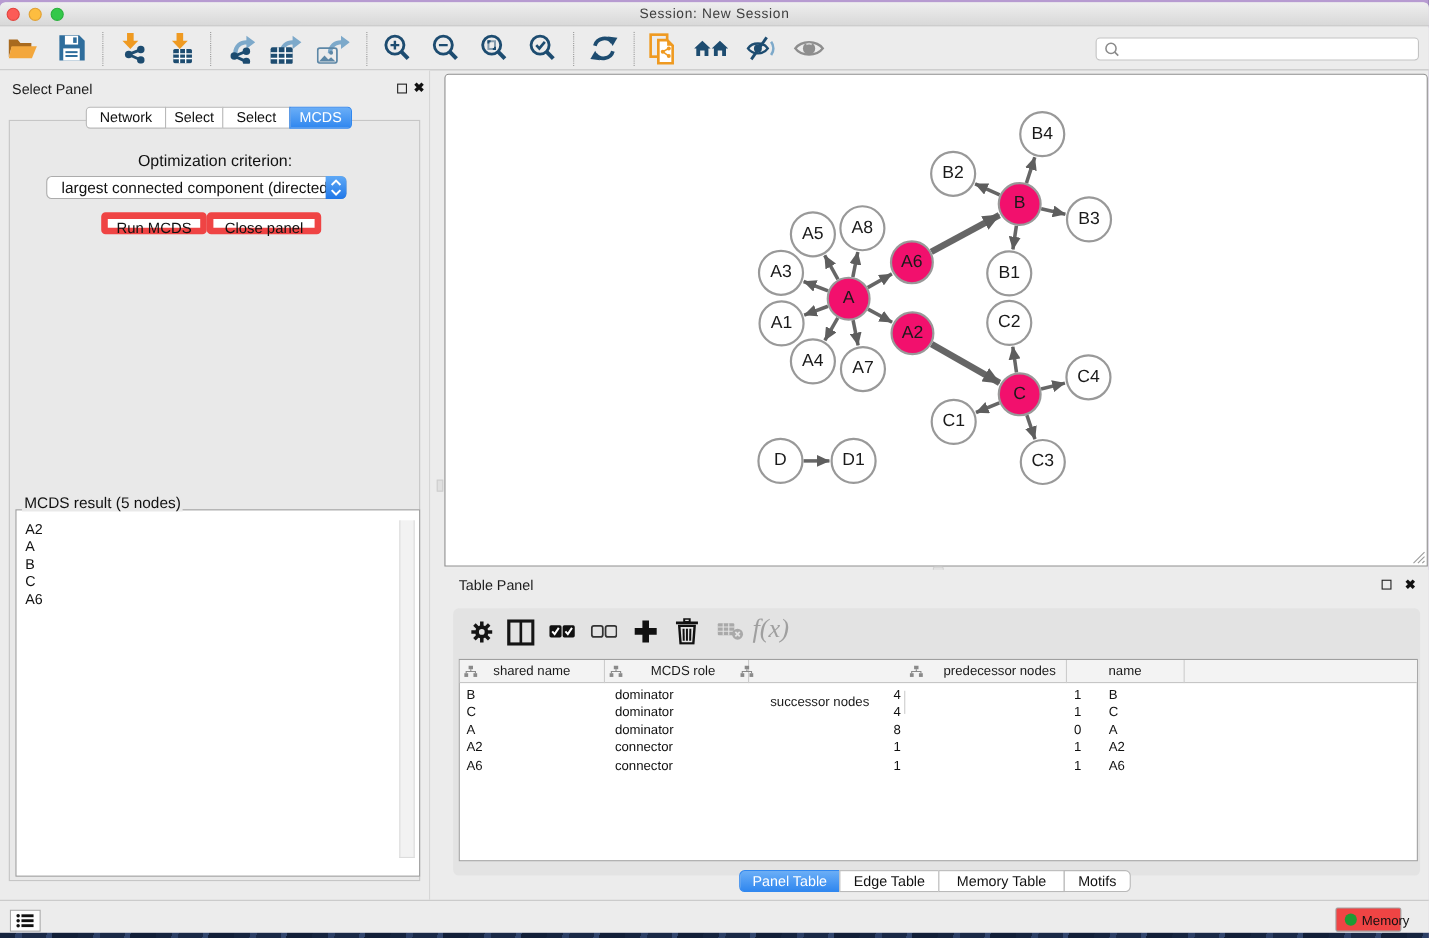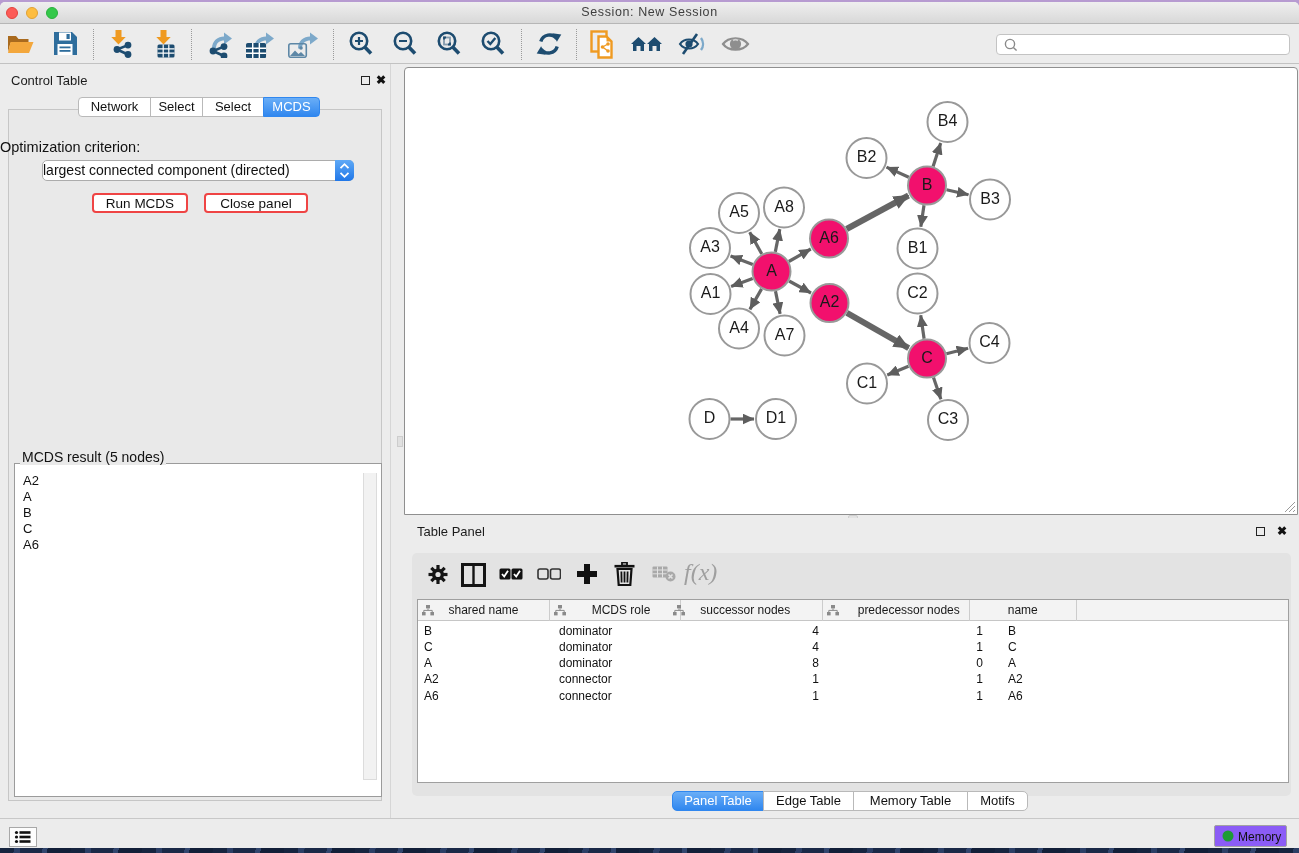--- a/index.html
+++ b/index.html
@@ -24,24 +24,24 @@
 #searchbox { position:absolute; left:996px; top:9px; width:294px; height:21px; background:#fff; border:1px solid #c3c3c3; border-radius:4px; }
 
 #cp { position:absolute; left:0; top:62px; width:391px; height:754px; background:#ececec; border-right:1px solid #d6d6d6; }
 #cp .hdr { position:absolute; left:11px; top:9px; font-size:13px; color:#1c1c1c; }
 .fico { position:absolute; width:9px; height:9px; border:1.5px solid #222; }
 .xico { position:absolute; font-size:12px; font-weight:bold; color:#111; }
 #cpinner { position:absolute; left:8px; top:45px; width:374px; height:692px; background:#e9e9e9; border:1px solid #c6c6c6; }
 .tabrow { position:absolute; height:20px; }
 .tab { position:absolute; top:0; height:20px; background:#fff; border:1px solid #b9b9b9; font-size:13px; color:#111; text-align:center; line-height:18px; }
 .tab.sel { background:linear-gradient(#6aaef7,#3087ef); color:#fff; border-color:#3087ef; }
-#optlab { position:absolute; left:0; top:75px; width:391px; font-size:14.5px; color:#111; }
-#dropdown { position:absolute; left:42px; top:96px; width:312px; height:21px; background:#fff; border:1px solid #acacac; border-radius:5px; font-size:14px; color:#111; line-height:19px; }
+#optlab { position:absolute; left:0; top:75px; width:391px; text-align:center; font-size:14.5px; color:#111; }
+#dropdown { position:absolute; left:42px; top:96px; width:273px; height:21px; background:#fff; border:1px solid #acacac; border-radius:5px; font-size:14px; color:#111; line-height:19px; padding-left:13px; }
 #dropstep { position:absolute; right:-1px; top:-1px; width:19px; height:21px; border-radius:0 5px 5px 0; background:linear-gradient(#5fa9f6,#2077e8); }
-.btn { position:absolute; top:129px; height:20px; background:#fff; border:2px solid #ef4444; border-radius:4px; font-size:13.5px; color:#111; text-align:center; line-height:18px; }
+.btn { position:absolute; top:129px; height:20px; background:#fff; border:6px solid #ef4444; border-radius:4px; font-size:13.5px; color:#111; text-align:center; line-height:18px; }
 #fieldset { position:absolute; left:14px; top:399px; width:368px; height:334px; border:1px solid #9b9b9b; background:#fff; }
 #fieldlab { position:absolute; left:20px; top:385px; font-size:14px; color:#111; background:#e9e9e9; padding:0 2px; }
 #mcdslist { position:absolute; left:19px; top:409px; width:366px; height:332px; font-size:13px; color:#111; }
 #mcdslist div { height:16px; line-height:16px; padding-left:4px; }
 #mcdscroll { position:absolute; left:363px; top:409px; width:14px; height:307px; background:#f2f2f2; border:1px solid #dcdcdc; border-top:none;}
 
 #nw { position:absolute; left:404px; top:65px; width:894px; height:448px; background:#fff; border:1px solid #8f8f8f; border-radius:4px 4px 0 0; }
 #nwtitle { position:absolute; left:0; top:0; width:100%; height:20px; background:linear-gradient(#f0f0f0,#d3d3d3); border-bottom:1px solid #a8a8a8; border-radius:4px 4px 0 0; }
 #nwtitle .t1 { left:7px; top:3px; background:#fc5b57; border:1px solid #e2443e; }
 #nwtitle .t2 { left:27px; top:3px; background:#fdbd40; border:1px solid #e0a135; }
@@ -52,21 +52,21 @@
 #tpbox { position:absolute; left:7px; top:35px; width:879px; height:243px; background:#e3e3e3; border-radius:5px; }
 #tbl { position:absolute; left:12px; top:81px; width:872px; height:184px; background:#fff; border:1px solid #9f9f9f; }
 #thead { position:absolute; left:0; top:0; width:870px; height:21px; background:#f3f3f3; border-bottom:1px solid #c6c6c6; }
 .hcell { position:absolute; top:0; height:21px; border-right:1px solid #cccccc; font-size:12px; color:#1a1a1a; text-align:center; line-height:21px; }
 .trow { position:absolute; font-size:12px; color:#111; height:16px; line-height:16px; }
 .num { text-align:right; }
 #tabs2 { position:absolute; left:267px; top:273px; height:21px; }
 
 #status { position:absolute; left:0; top:816px; width:1299px; height:32px; background:#ececec; border-top:1px solid #c8c8c8; }
 #listbtn { position:absolute; left:9px; top:8px; width:28px; height:20px; background:#fdfdfd; border:1px solid #a8a8a8; }
-#membtn { position:absolute; left:1214px; top:6px; width:73px; height:22px; background:#8b5cf6; border:1px solid #a2a2a2; border-radius:2px; font-size:12px; color:#111;text-align:right; }
+#membtn { position:absolute; left:1214px; top:6px; width:60px; height:22px; background:#ef4444; border:1px solid #a2a2a2; border-radius:2px; font-size:12px; color:#111;text-align:right; }
 .nl { font-family:"Liberation Sans",sans-serif; font-size:16px; fill:#1a1a1a; text-anchor:middle; }
 .thin { stroke:#666666; stroke-width:3.2; }
 .thick { stroke:#666666; stroke-width:6; }
 </style>
 </head>
 <body>
 <div id="stage">
 <div id="win">
   <div id="titlebar">
     <div class="tl t1"></div>
@@ -229,39 +229,39 @@
     <div class="tsep" style="left:521px"></div>
     <div class="tsep" style="left:576px"></div>
     <div id="searchbox">
           <svg width="18" height="18" style="position:absolute;left:5px;top:1px" viewBox="0 0 18 18">
             <circle cx="8" cy="8" r="4.6" fill="none" stroke="#8a8a8a" stroke-width="1.4"></circle>
             <line x1="11.4" y1="11.4" x2="14.6" y2="14.6" stroke="#8a8a8a" stroke-width="1.4"></line>
           </svg>
         </div>
   </div>
   <div id="cp">
-    <div class="hdr">Control Table</div>
+    <div class="hdr">Select Panel</div>
     <div class="fico" style="left:361px; top:12px;"></div>
     <div class="xico" style="left:376px; top:9px;">✖</div>
     <div id="cpinner"></div>
     <div class="tabrow" style="left:78px; top:33px;">
       <div class="tab" style="left:0; width:73px; border-radius:4px 0 0 4px;">Network</div>
       <div class="tab" style="left:72px; width:53px;">Select</div>
       <div class="tab" style="left:124px; width:62px;">Select</div>
       <div class="tab sel" style="left:185px; width:57px; border-radius:0 4px 4px 0;">MCDS</div>
     </div>
     <div id="optlab">Optimization criterion:</div>
     <div id="dropdown">largest connected component (directed)
       <div id="dropstep"><svg width="19" height="21" viewBox="0 0 19 21">
               <path d="M5.5 8.2 L9.5 4.2 L13.5 8.2" fill="none" stroke="#fff" stroke-width="1.8"></path>
               <path d="M5.5 12.8 L9.5 16.8 L13.5 12.8" fill="none" stroke="#fff" stroke-width="1.8"></path>
             </svg></div>
     </div>
     <div class="btn" style="left:92px; width:96px;">Run MCDS</div>
-    <div class="btn" style="left:204px; width:104px;">Close panel</div>
+    <div class="btn" style="left:188px; width:104px;">Close panel</div>
     <div id="fieldset"></div>
     <div id="fieldlab">MCDS result (5 nodes)</div>
     <div id="mcdscroll"></div>
     <div id="mcdslist">
           <div>A2</div>
           <div>A</div>
           <div>B</div>
           <div>C</div>
           <div>A6</div>
         </div>
@@ -424,21 +424,21 @@
         <svg width="12" height="11" viewBox="0 0 12 11" style="position:absolute;top:5px;left:136px;">
               <g fill="#8a8a8a">
                 <rect x="4" y="0" width="4" height="3.4"></rect>
                 <rect x="0" y="7" width="3.6" height="3.4"></rect>
                 <rect x="8.4" y="7" width="3.6" height="3.4"></rect>
               </g>
               <g stroke="#8a8a8a" stroke-width="1">
                 <path d="M6 3.4 v2 M1.8 7 v-1.6 h8.4 v1.6" fill="none"></path>
               </g>
             </svg>
-        <div class="hcell" style="left:251px; width:153.5px;">successor nodes</div>
+        <div class="hcell" style="left:251px; width:153.5px;margin-top:28px;">successor nodes</div>
         <svg width="12" height="11" viewBox="0 0 12 11" style="position:absolute;top:5px;left:255px;">
               <g fill="#8a8a8a">
                 <rect x="4" y="0" width="4" height="3.4"></rect>
                 <rect x="0" y="7" width="3.6" height="3.4"></rect>
                 <rect x="8.4" y="7" width="3.6" height="3.4"></rect>
               </g>
               <g stroke="#8a8a8a" stroke-width="1">
                 <path d="M6 3.4 v2 M1.8 7 v-1.6 h8.4 v1.6" fill="none"></path>
               </g>
             </svg>

